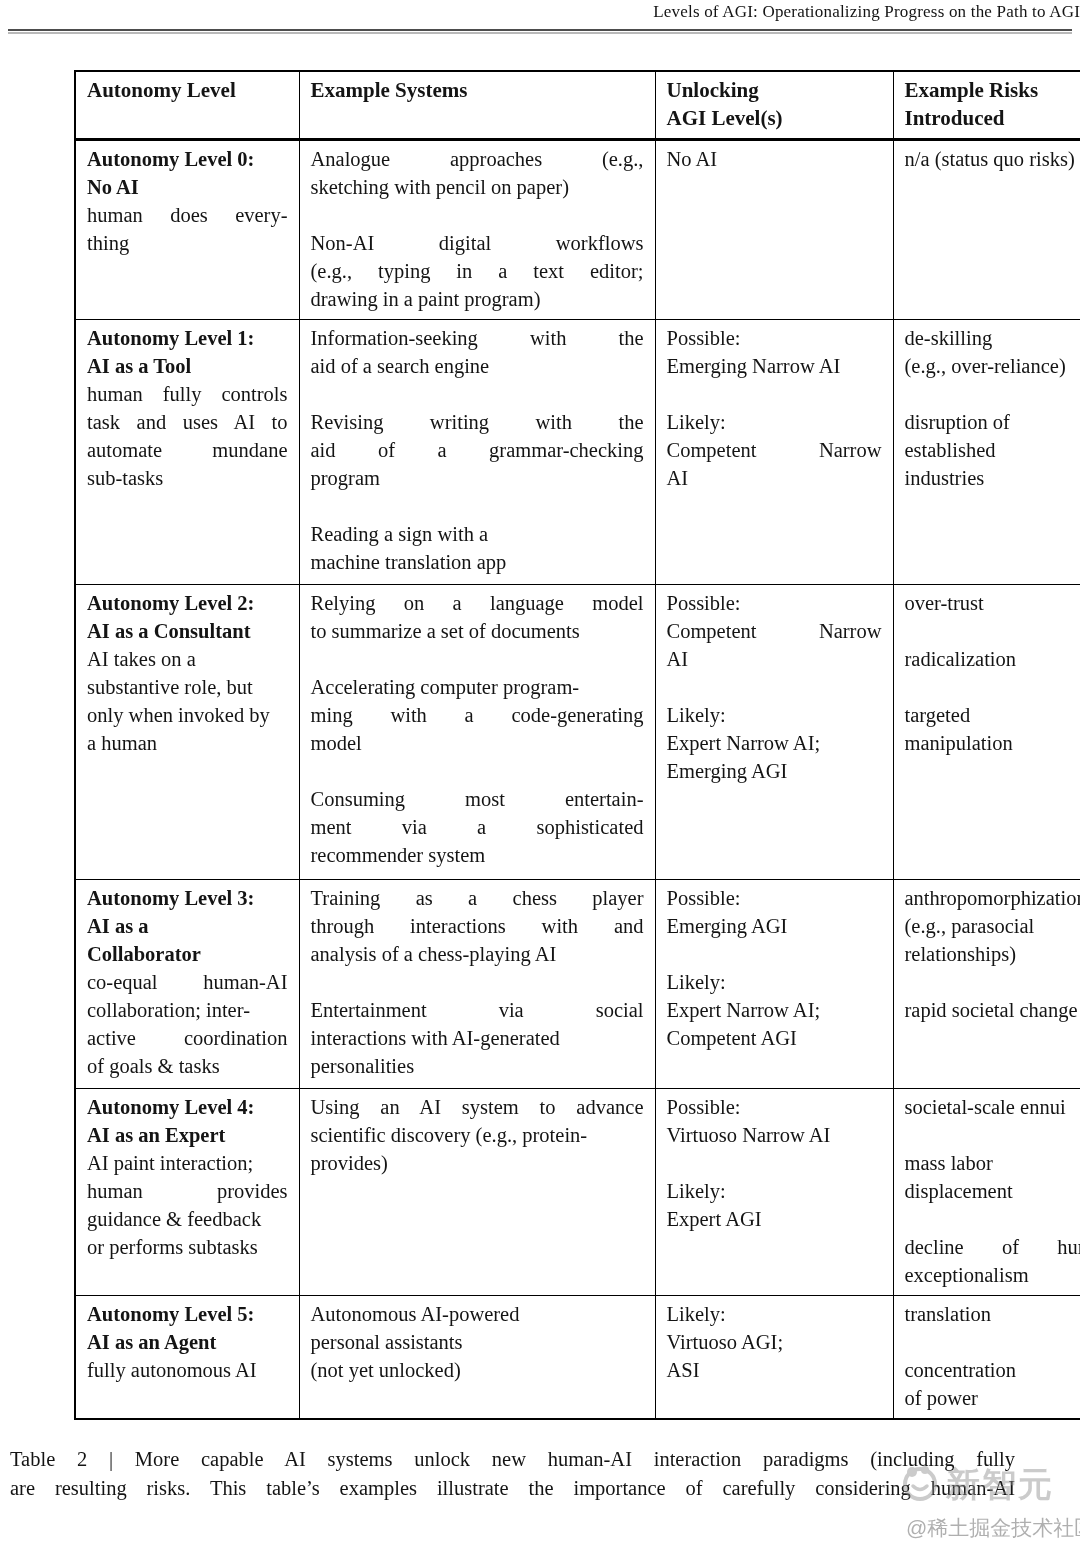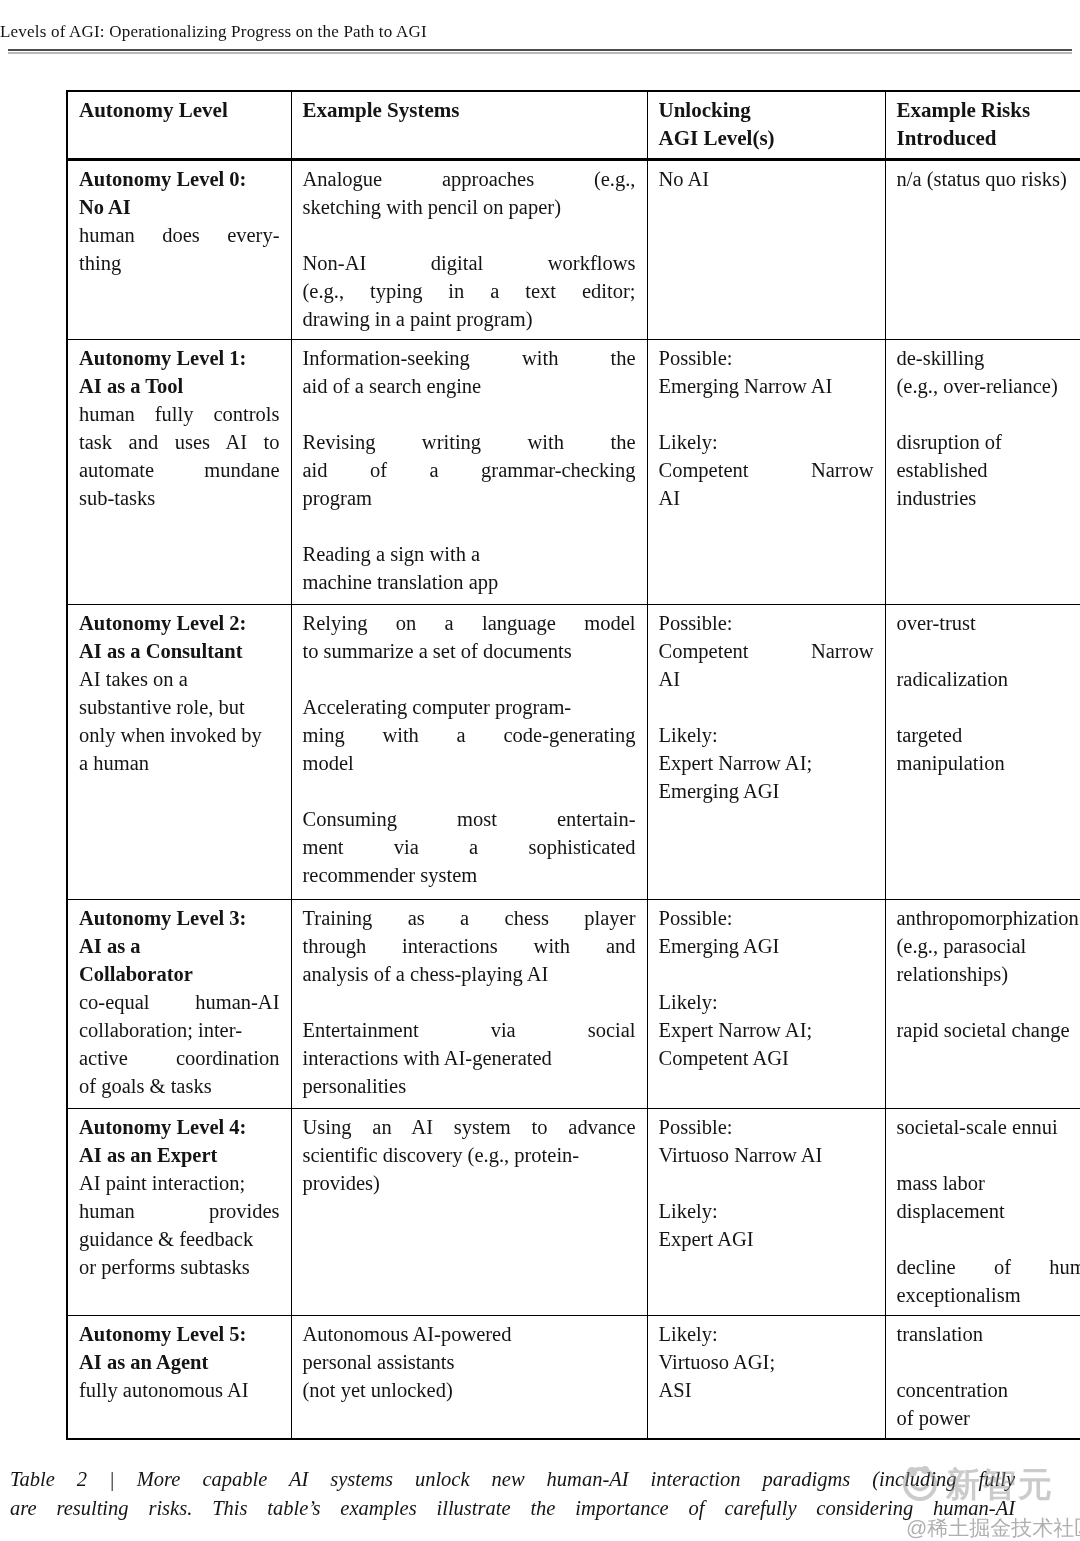--- a/index.html
+++ b/index.html
@@ -7,32 +7,32 @@
     padding: 0;
     background: #ffffff;
     width: 1080px;
     height: 1541px;
     font-family: "Liberation Serif", "DejaVu Serif", serif;
     color: #141414;
     position: relative;
     overflow: hidden;
   }
   .running-header {
-    text-align: left;
-    padding-top: 22px;
+    text-align: right;
+    padding-top: 2px;
     font-size: 17px;
     letter-spacing: 0.2px;
   }
   .header-rule {
     margin: 7px 8px 0 8px;
     height: 1px;
     border-top: 2px solid #4d4d4d;
     border-bottom: 2px solid #b9b9b9;
   }
-  .tbl-wrap { margin: 36px 16px 0 18px; padding-left: 48px; }
+  .tbl-wrap { margin: 36px 16px 0 26px; padding-left: 48px; }
   table.agi-table {
     width: 100%;
     border-collapse: collapse;
     table-layout: fixed;
     border: 2px solid #000;
     font-size: 20.5px;
     line-height: 28px;
   }
   col.c1 { width: 224px; }
   col.c2 { width: 356px; }
@@ -60,21 +60,21 @@
   .blk.bold { font-weight: bold; font-family: Liberation Serif, serif; }
   .blk.italic { }
   .line { min-height: 28px; }
   .line.j { text-align: justify; text-align-last: justify; }
   .caption {
     margin: 25px 0 0 10px;
     width: 1005px;
     font-size: 20.5px;
     line-height: 29px;
   }
-  .caption .line { min-height: 29px; font-style: italic; }
+  .caption .line { min-height: 29px; }
   .watermark {
     position: absolute;
     left: 898px;
     top: 1462px;
     width: 182px;
     pointer-events: none;
   }
   .wm-row {
     display: flex;
     align-items: center;

